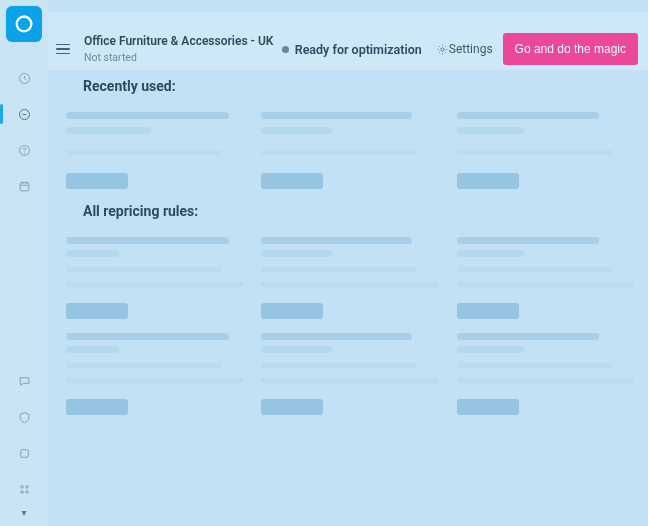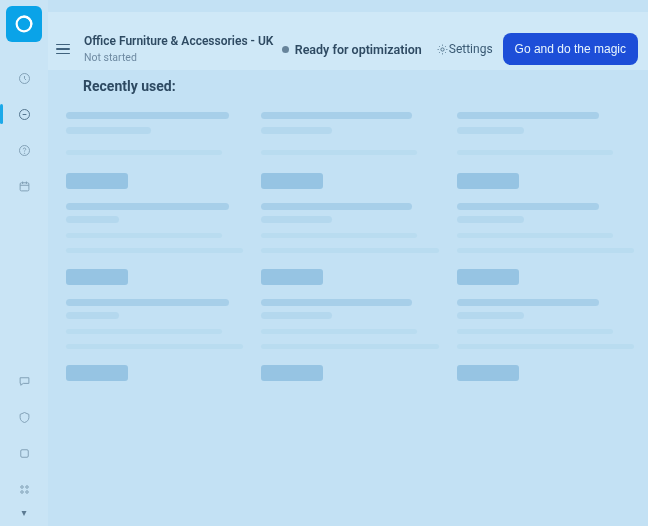--- a/index.html
+++ b/index.html
@@ -78,26 +78,26 @@
   .header-titles { display:flex; flex-direction:column; line-height:1.25; }
   .header-title   { font-size: 12px; font-weight:600; color:#2e4a62; }
   .header-subtitle{ font-size: 10.5px; color:#6e8aa2; margin-top:2px; }
   .header-flex { flex:1; }
   .status-group { display:flex; align-items:center; gap:6px; margin-right:14px; }
   .status-dot { width:7px; height:7px; border-radius:50%; background:#3a5a74; opacity:.7;}
   .status-text { font-size:12.5px; font-weight:600; color:#2e4a62; }
   .settings-group { display:flex; align-items:center; margin-right:10px; cursor:pointer;}
   .settings-text { font-size:12px; color:#3a5a74; }
   .cta-btn {
-    background:#1d4ed8;
+    background:#ec4899;
     color:#e8f6fd;
     font-size:12px;
     font-weight:500;
     border:none;
-    border-radius:8px;
+    border-radius:3px;
     padding:9px 12px;
     cursor:pointer;
     white-space:nowrap;
   }
 
   
   .main {
     position:absolute;
     left:48px; right:0; top:58px; bottom:0;
     padding: 14px 14px 0 18px;
@@ -250,20 +250,21 @@
       <div class="sk-chip"></div>
     </div>
     <div class="card">
       <div class="sk-line dark"></div>
       <div class="sk-line"></div>
       <div class="sk-line"></div>
       <div class="sk-chip"></div>
     </div>
   </div>
 
+  <div class="sec-title">All repricing rules:</div>
 
   <div class="cards row2">
     <div class="card">
       <div class="sk-line dark"></div>
       <div class="sk-line"></div>
       <div class="sk-line mid"></div>
       <div class="sk-line mid"></div>
       <div class="sk-chip"></div>
     </div>
     <div class="card">

